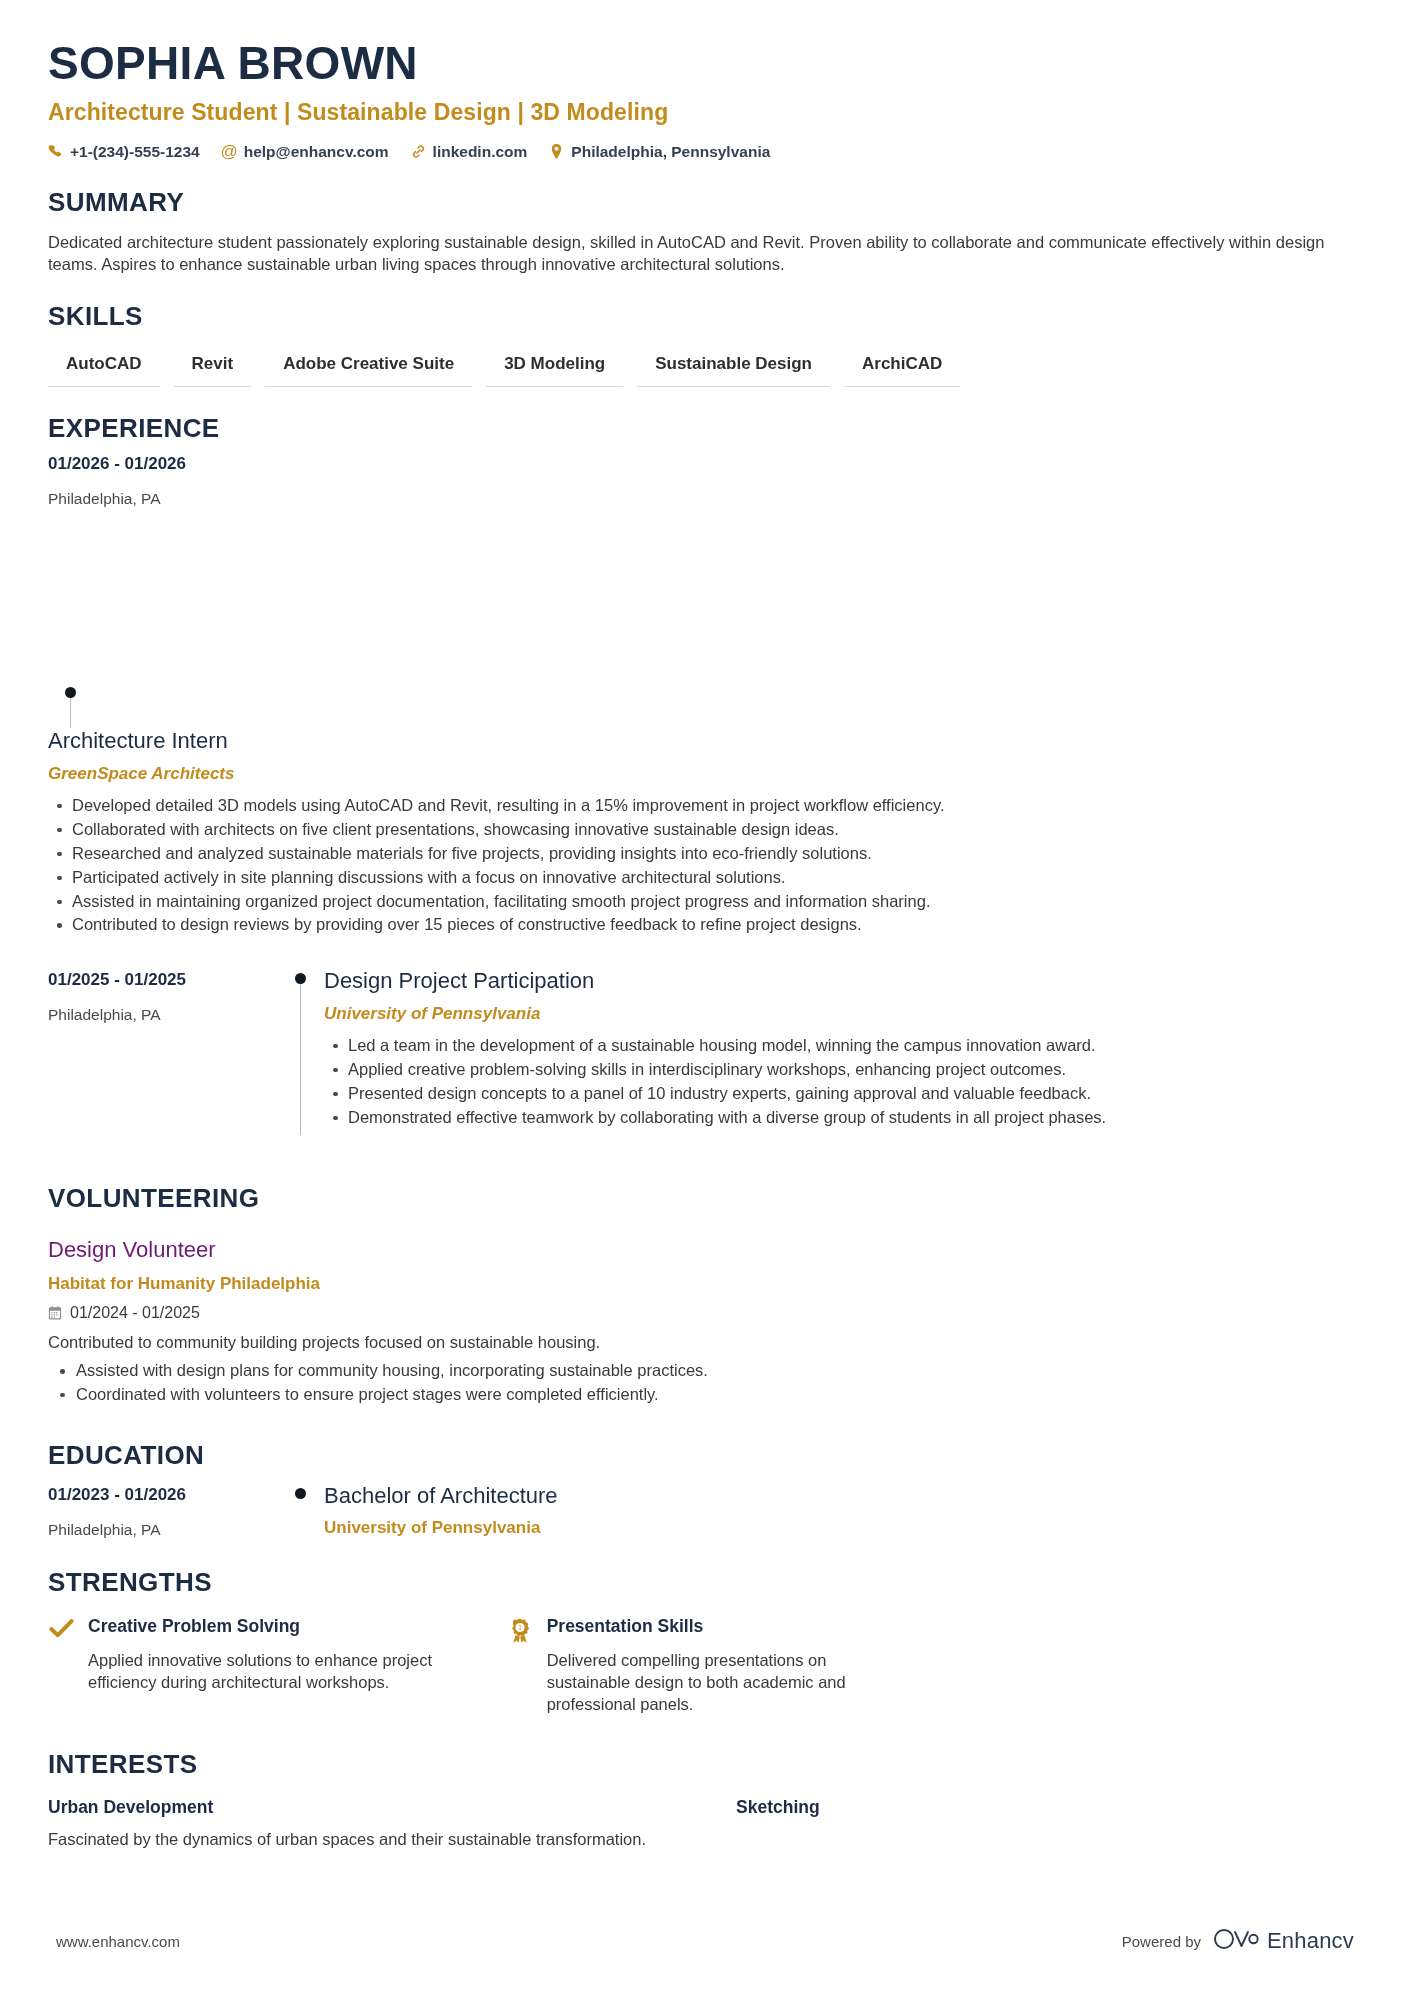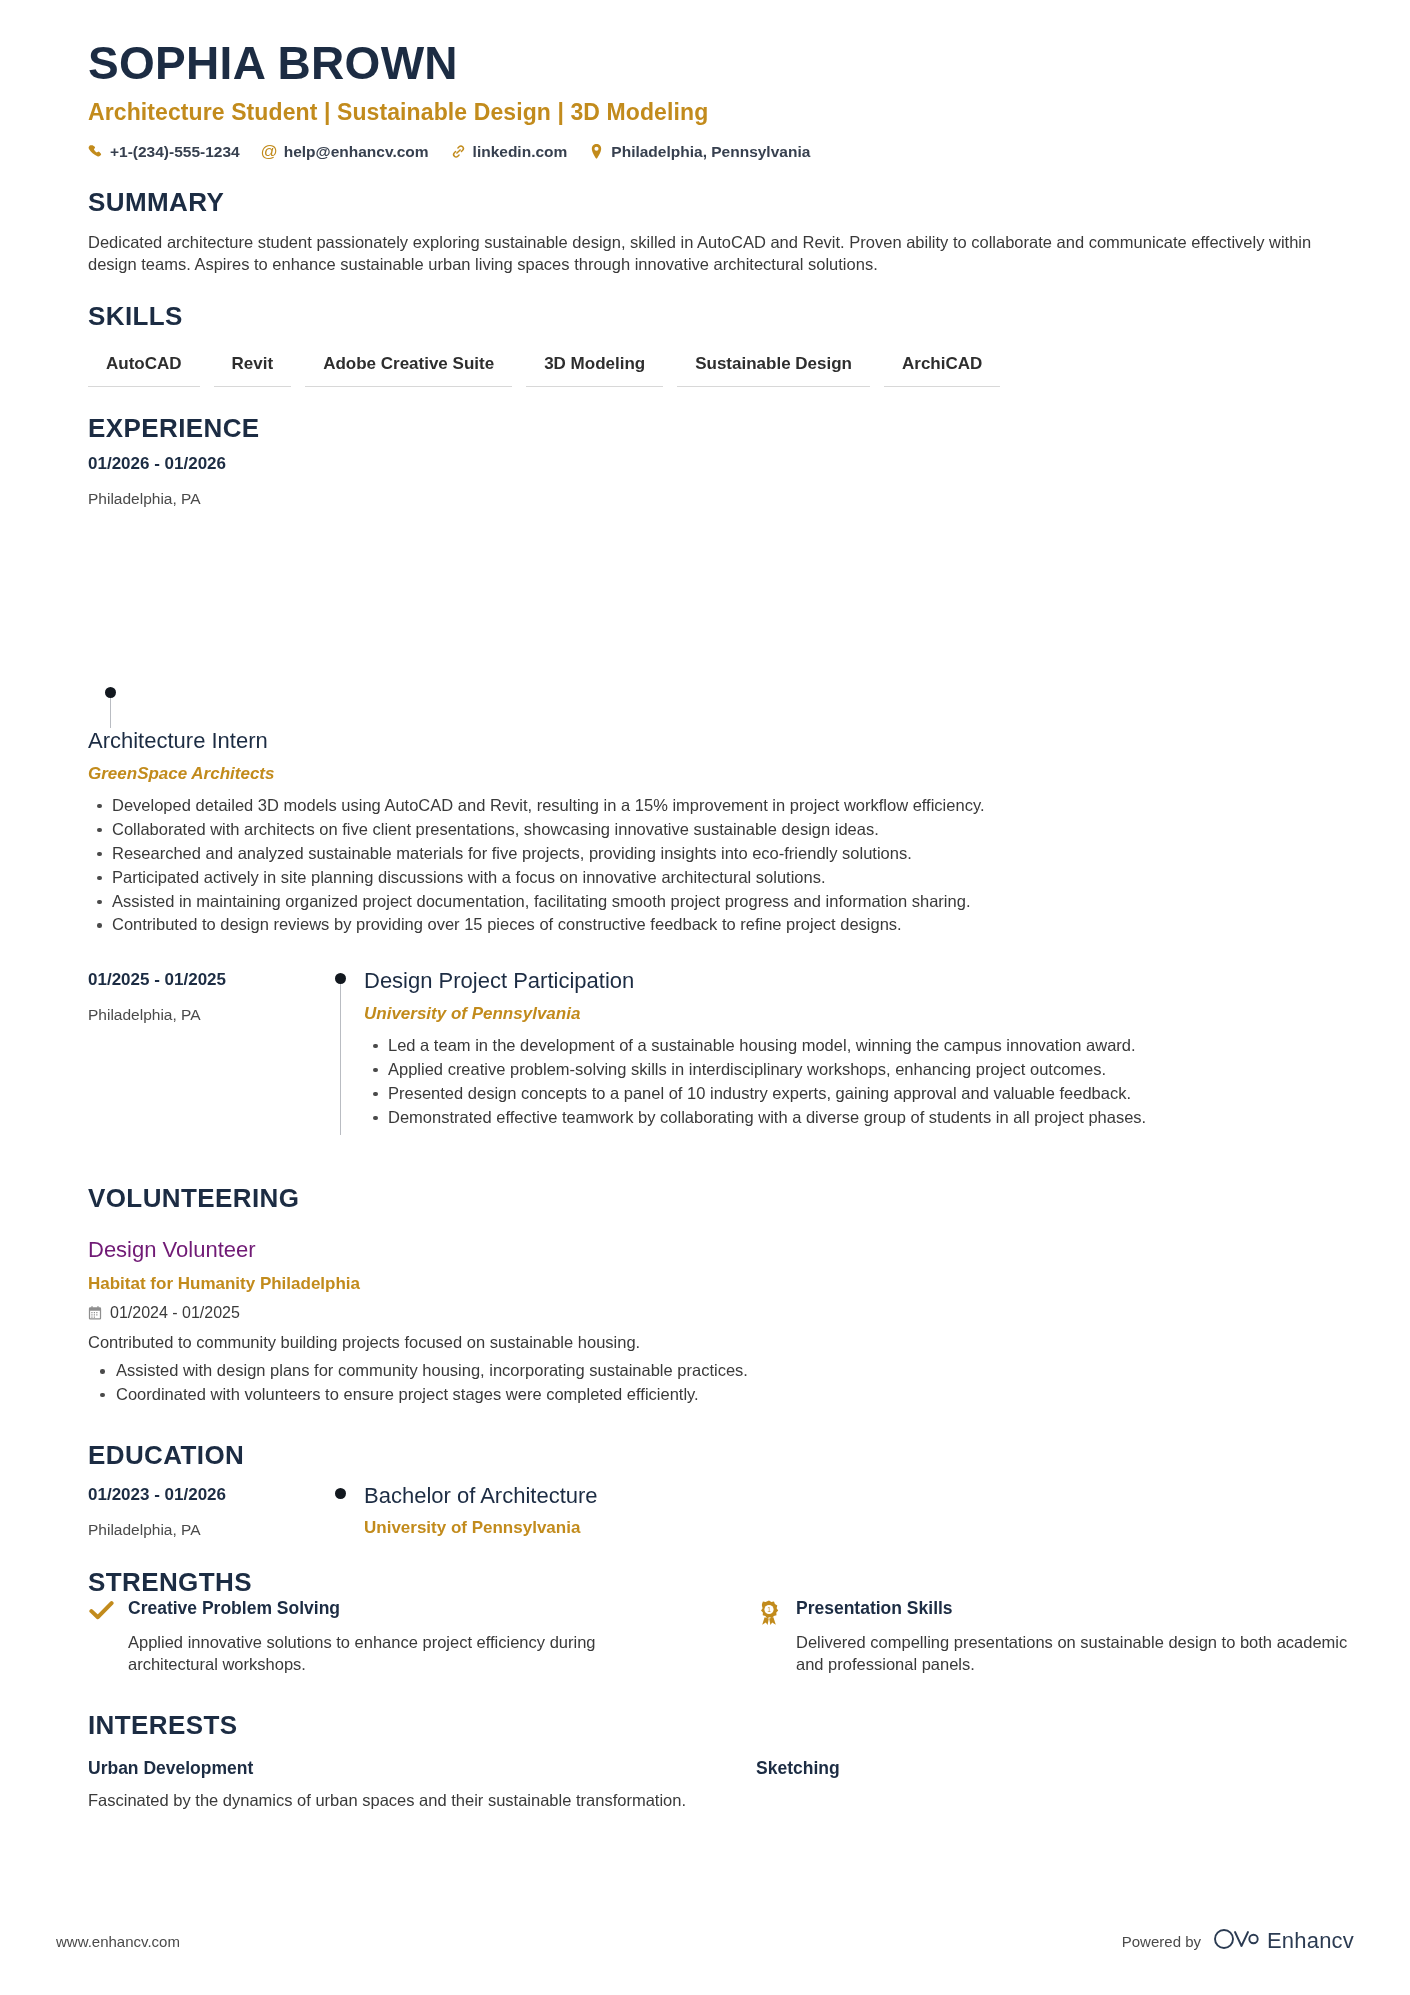--- a/index.html
+++ b/index.html
@@ -7,21 +7,21 @@
     width: 1410px;
     background: #ffffff;
     font-family: "Liberation Sans", sans-serif;
     -webkit-font-smoothing: antialiased;
   }
   .page {
     position: relative;
     width: 1410px;
     min-height: 1995px;
     background: #ffffff;
-    padding: 38px 56px 0 88px;
+    padding: 38px 56px 0 48px;
   }
 
   
   .name {
     font-size: 46px;
     font-weight: 700;
     color: #1c2c43;
     letter-spacing: 0.3px;
     line-height: 1.12;
   }
@@ -245,22 +245,23 @@
   }
   .edu-school {
     margin-top: 9px;
     font-size: 17px;
     font-weight: 700;
     color: #c28b1c;
   }
 
   
   .strength-grid {
+    margin-top: 18px;
     display: grid;
-    grid-template-columns: 1fr 1fr;
+    grid-template-columns: 1fr 1fr 1fr;
     column-gap: 70px;
     row-gap: 26px;
   }
   .strength {
     display: flex;
     gap: 14px;
     align-items: flex-start;
   }
   .strength .s-ico {
     flex: 0 0 auto;

